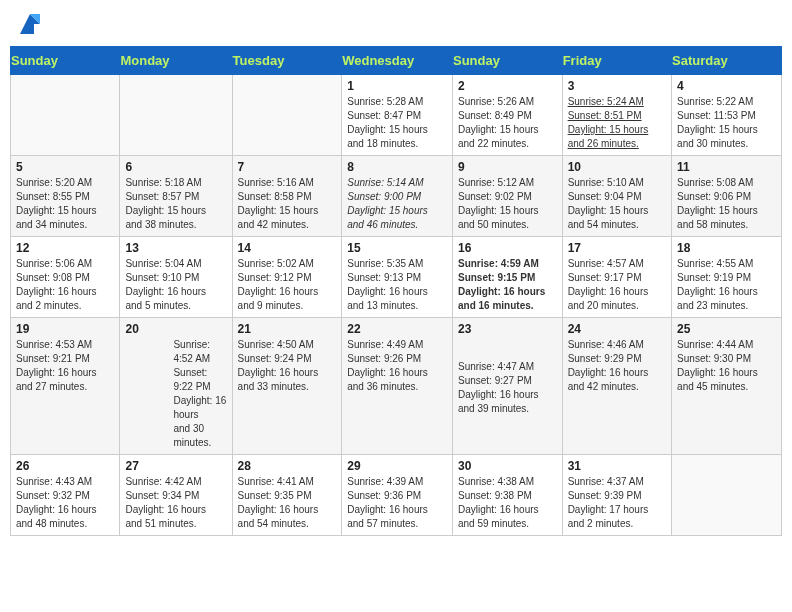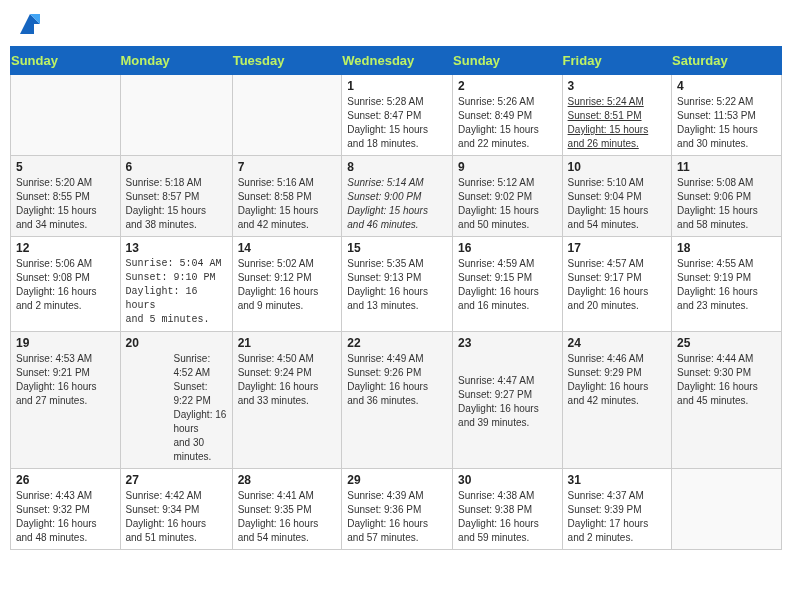--- a/index.html
+++ b/index.html
@@ -210,42 +210,42 @@
       <tr>
         <td>
           <div class="day-number">12</div>
           <div class="day-info" style="white-space: pre-line;">Sunrise: 5:06 AM
 Sunset: 9:08 PM
 Daylight: 16 hours
 and 2 minutes.</div>
         </td>
         <td>
           <div class="day-number">13</div>
-          <div class="day-info" style="white-space: pre-line; font-family: Liberation Mono, monospace;">Sunrise: 5:04 AM
+          <div class="day-info" style="white-space: pre-line;">Sunrise: 5:04 AM
 Sunset: 9:10 PM
 Daylight: 16 hours
 and 5 minutes.</div>
         </td>
         <td>
           <div class="day-number">14</div>
           <div class="day-info" style="white-space: pre-line;">Sunrise: 5:02 AM
 Sunset: 9:12 PM
 Daylight: 16 hours
 and 9 minutes.</div>
         </td>
         <td>
           <div class="day-number">15</div>
           <div class="day-info" style="white-space: pre-line;">Sunrise: 5:35 AM
 Sunset: 9:13 PM
 Daylight: 16 hours
 and 13 minutes.</div>
         </td>
         <td>
           <div class="day-number">16</div>
-          <div class="day-info" style="white-space: pre-line;">Sunrise: 4:59 AM
+          <div class="day-info" style="white-space: pre-line; font-weight: bold;">Sunrise: 4:59 AM
 Sunset: 9:15 PM
 Daylight: 16 hours
 and 16 minutes.</div>
         </td>
         <td>
           <div class="day-number">17</div>
           <div class="day-info" style="white-space: pre-line;">Sunrise: 4:57 AM
 Sunset: 9:17 PM
 Daylight: 16 hours
 and 20 minutes.</div>

